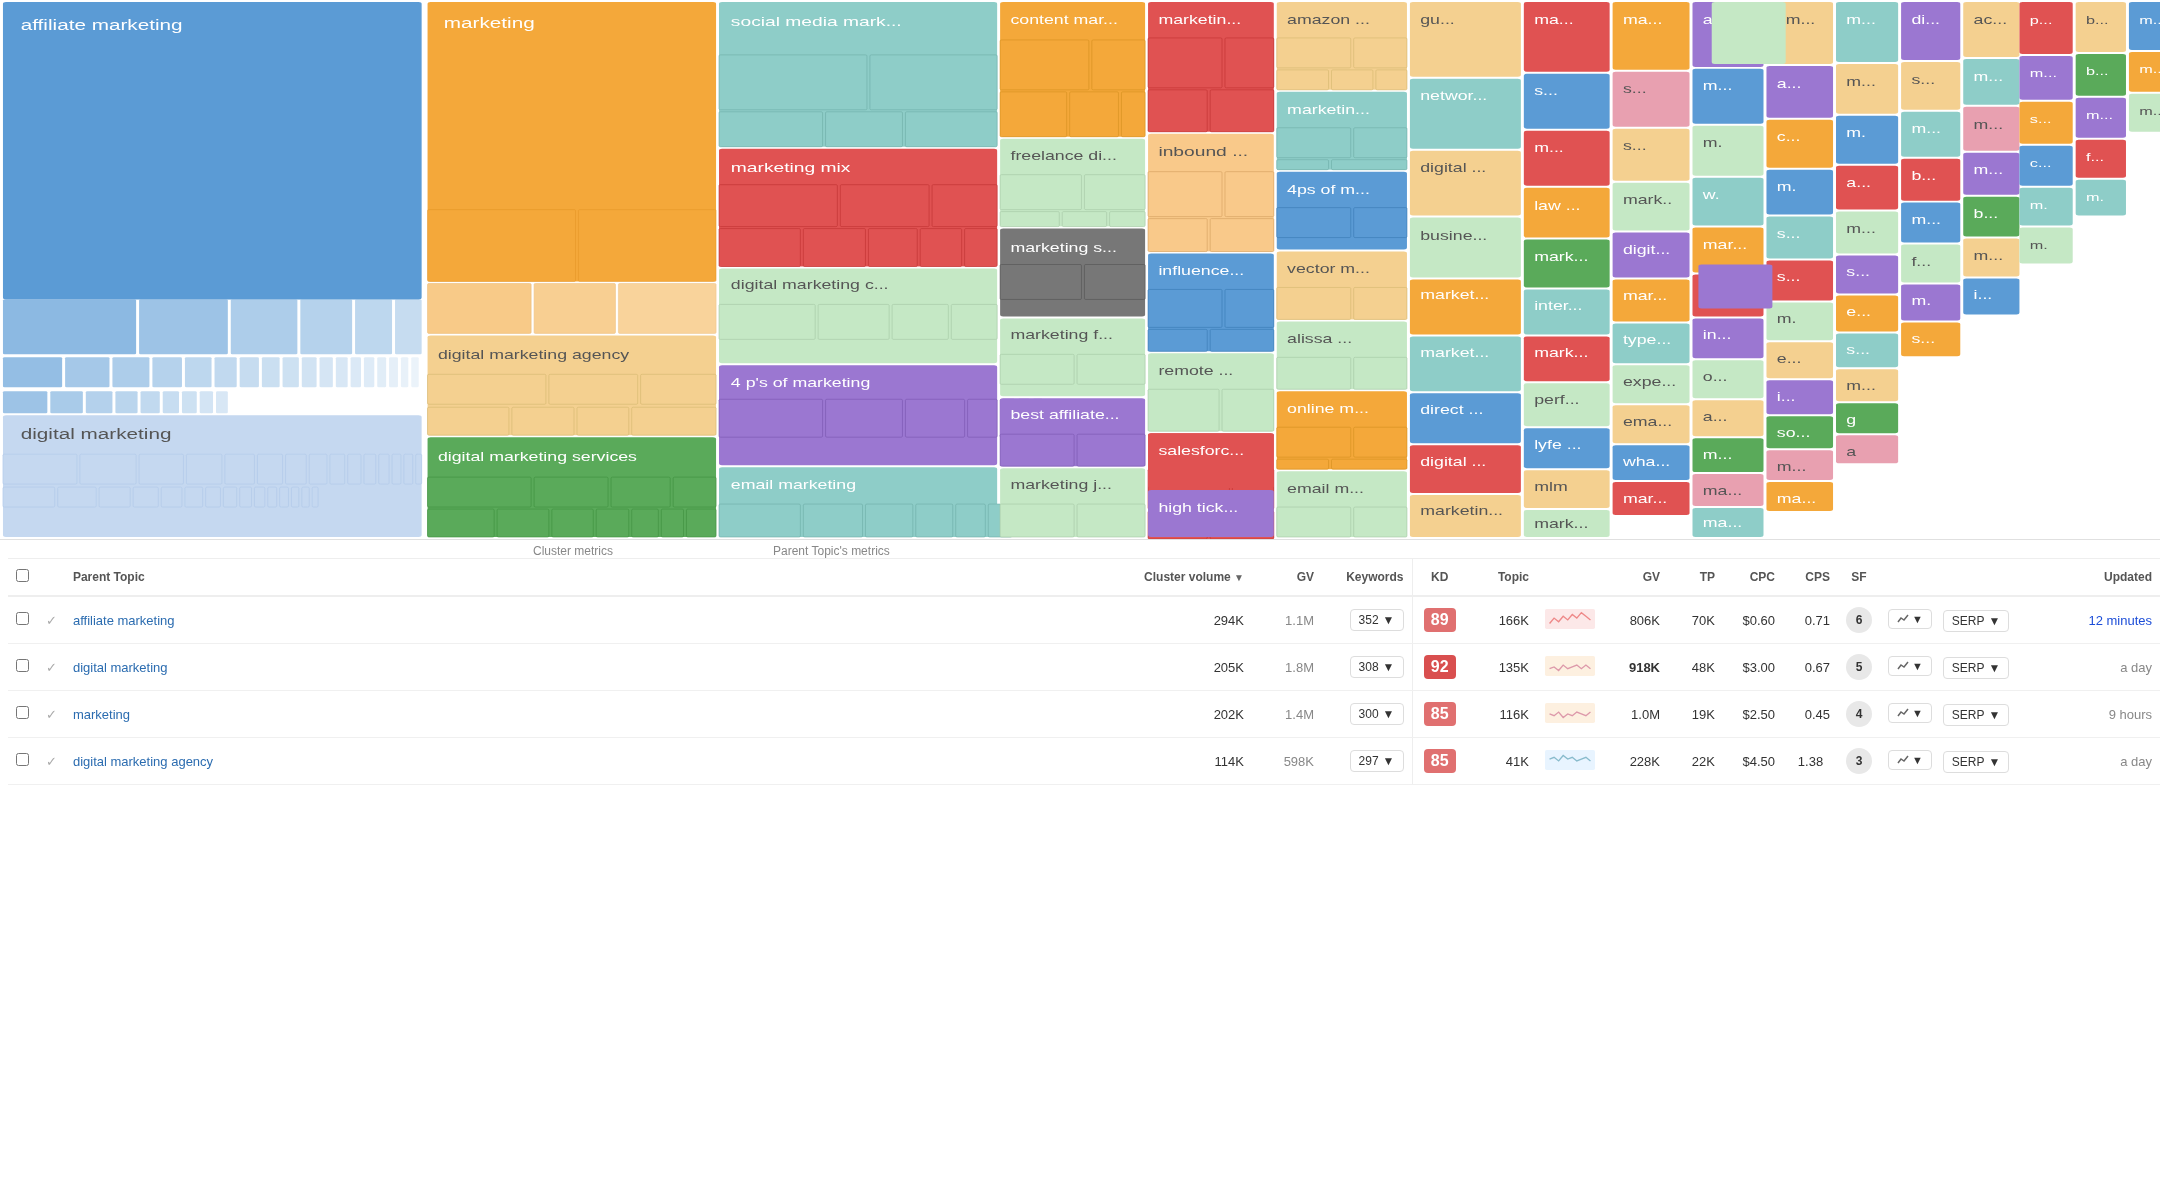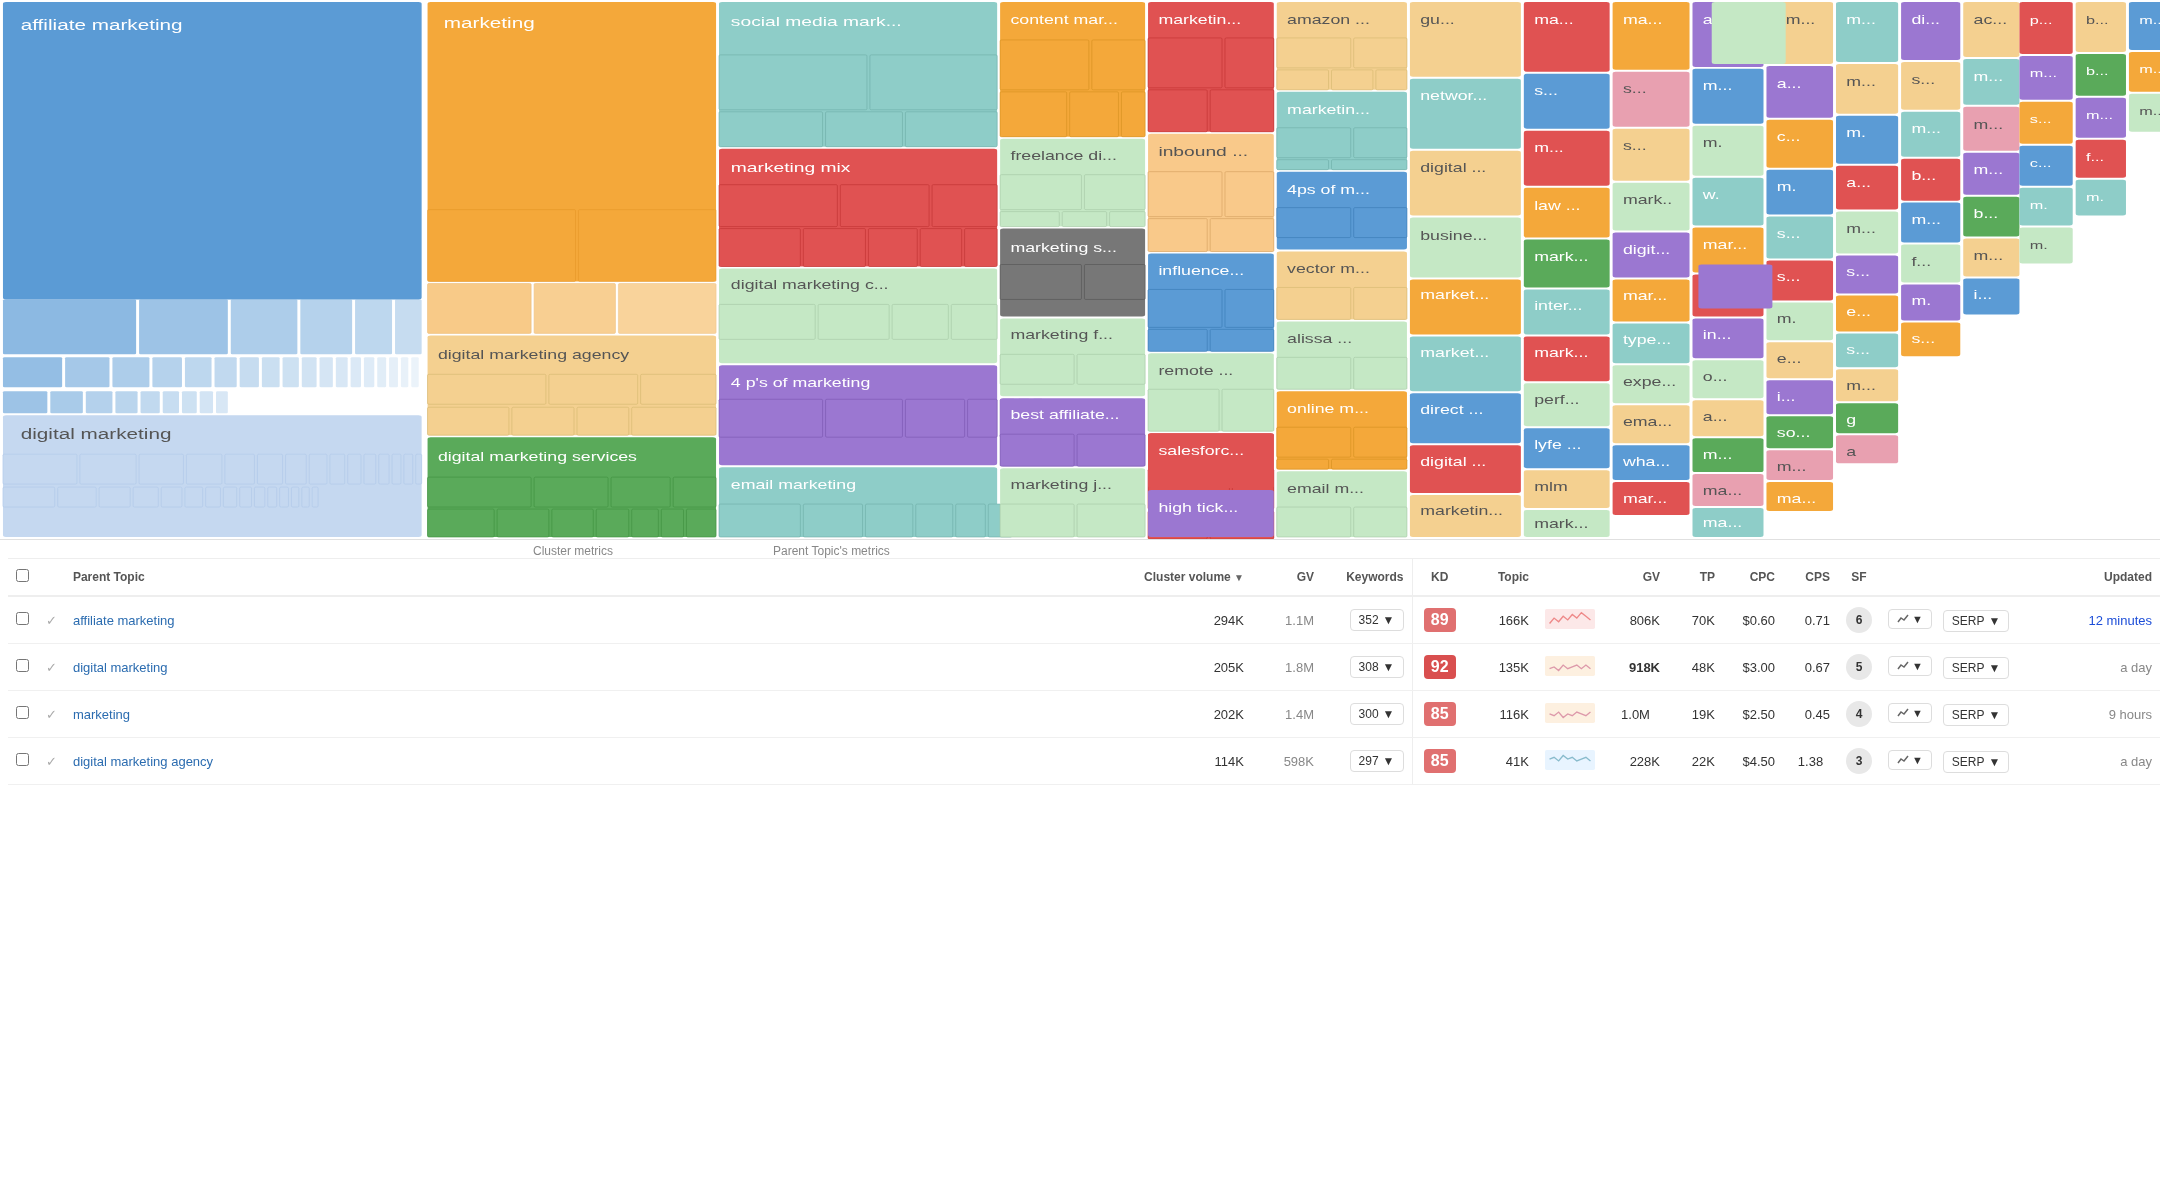--- a/index.html
+++ b/index.html
@@ -833,21 +833,21 @@
     <td class="col-kd divider-col" style="text-align:center;">
       <span class="kd-badge kd-high">85</span>
     </td>
     <td class="col-volume" style="text-align:right;">116K</td>
     <td class="col-trend">
       <svg class="trend-sparkline" viewBox="0 0 55 22">
         <rect x="0" y="0" width="55" height="22" fill="#fdf0e0" rx="2"></rect>
         <polyline points="5,12 10,14 15,10 20,16 25,12 30,14 35,10 40,12 45,14 50,10" fill="none" stroke="#d9a" stroke-width="1.5"></polyline>
       </svg>
     </td>
-    <td class="col-gv2" style="text-align:center;margin-top:28px;">1.0M</td>
+    <td class="col-gv2" style="text-align:right;margin-top:28px;">1.0M</td>
     <td class="col-tp" style="text-align:right;">19K</td>
     <td class="col-cpc" style="text-align:right;">$2.50</td>
     <td class="col-cps" style="text-align:right;">0.45</td>
     <td class="col-sf" style="text-align:center;">
       <span class="sf-badge">4</span>
     </td>
     <td class="col-actions">
       <span class="trend-icon">
         <svg width="12" height="12" viewBox="0 0 12 12">
           <polyline points="1,9 4,5 7,7 11,2" fill="none" stroke="#666" stroke-width="1.5"></polyline>

